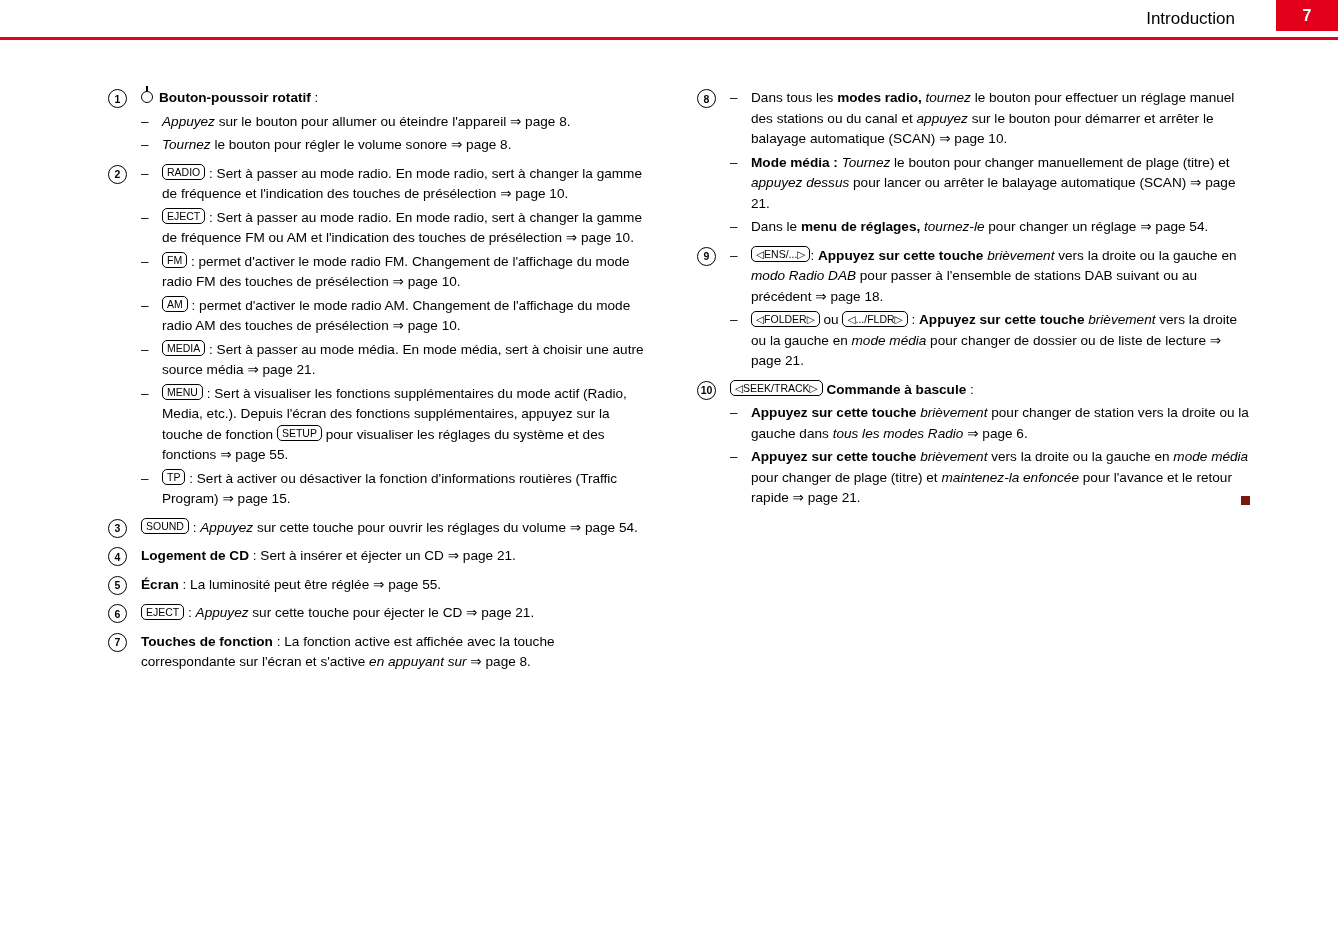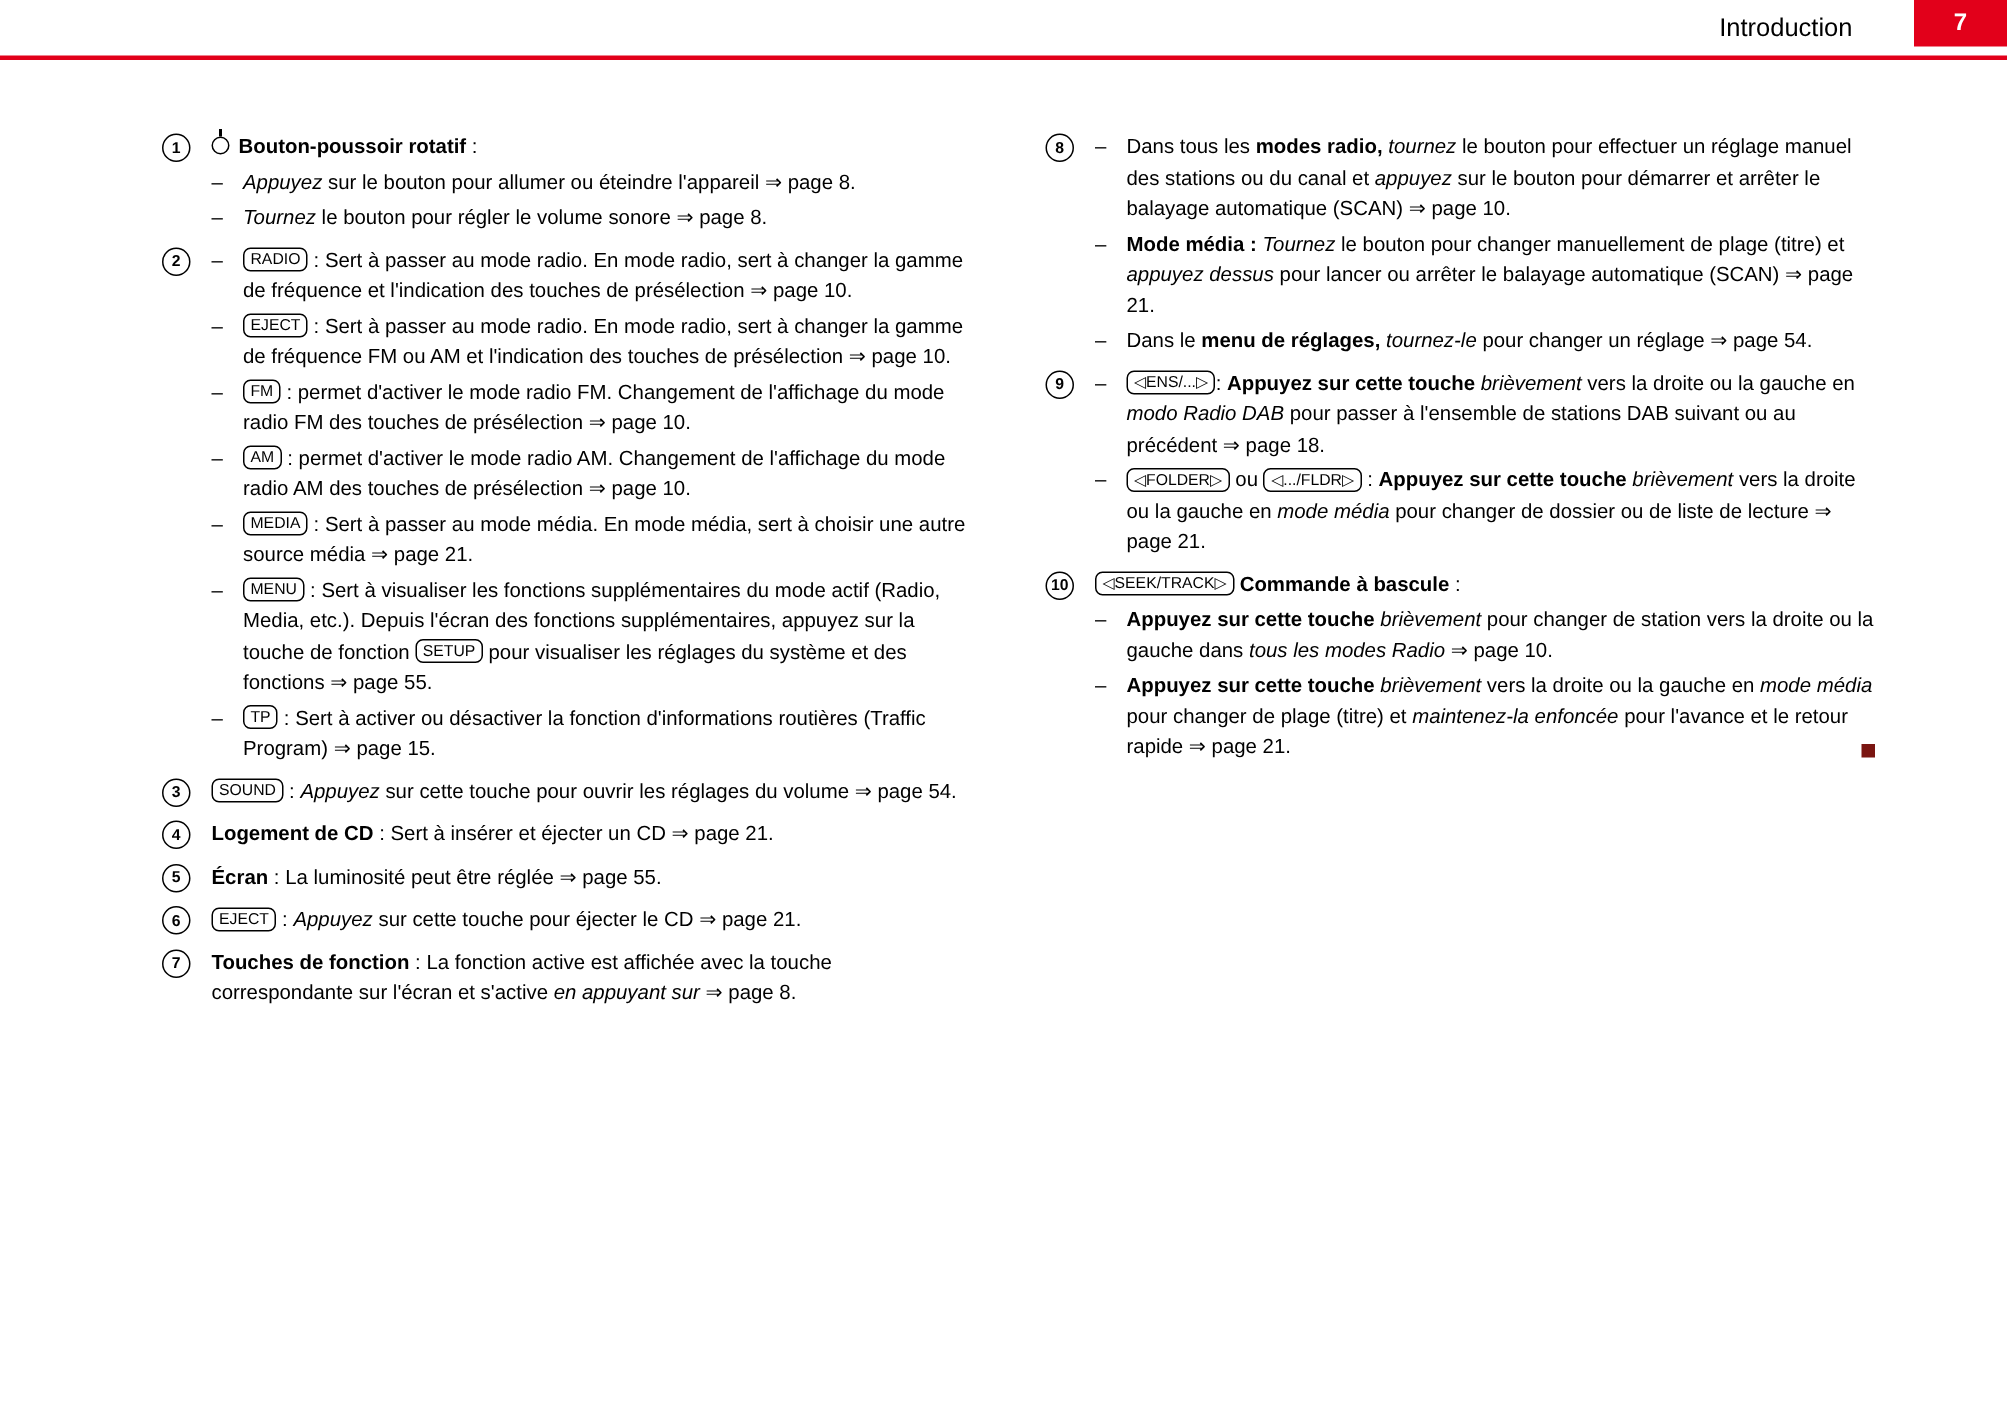--- a/index.html
+++ b/index.html
@@ -184,21 +184,21 @@
             <div class="bullet-text"><span class="key">◁FOLDER▷</span><span> ou </span><span class="key">◁.../FLDR▷</span><span> : </span><span class="b">Appuyez sur cette touche</span><span> </span><span class="i">brièvement</span><span> vers la droite ou la gauche en </span><span class="i">mode média</span><span> pour changer de dossier ou de liste de lecture ⇒ page 21.</span></div>
           </div>
         </div>
       </div>
       <div class="item">
         <span class="badge">10</span>
         <div class="item-body">
           <div class="lead"><span class="key">◁SEEK/TRACK▷</span><span> </span><span class="b">Commande à bascule</span><span> :</span></div>
           <div class="bullet">
             <span class="dash">–</span>
-            <div class="bullet-text"><span class="b">Appuyez sur cette touche</span><span> </span><span class="i">brièvement</span><span> pour changer de station vers la droite ou la gauche dans </span><span class="i">tous les modes Radio</span><span> ⇒ page 10.</span></div>
+            <div class="bullet-text"><span class="b">Appuyez sur cette touche</span><span> </span><span class="i">brièvement</span><span> pour changer de station vers la droite ou la gauche dans </span><span class="i">tous les modes Radio</span><span> ⇒ page 6.</span></div>
           </div>
           <div class="bullet">
             <span class="dash">–</span>
             <div class="bullet-text"><span class="b">Appuyez sur cette touche</span><span> </span><span class="i">brièvement</span><span> vers la droite ou la gauche en </span><span class="i">mode média</span><span> pour changer de plage (titre) et </span><span class="i">maintenez-la enfoncée</span><span> pour l'avance et le retour rapide ⇒ page 21.</span><span class="endmark" style="background: rgb(122, 21, 17);"></span></div>
           </div>
         </div>
       </div>
     </div>
 </div>
 

